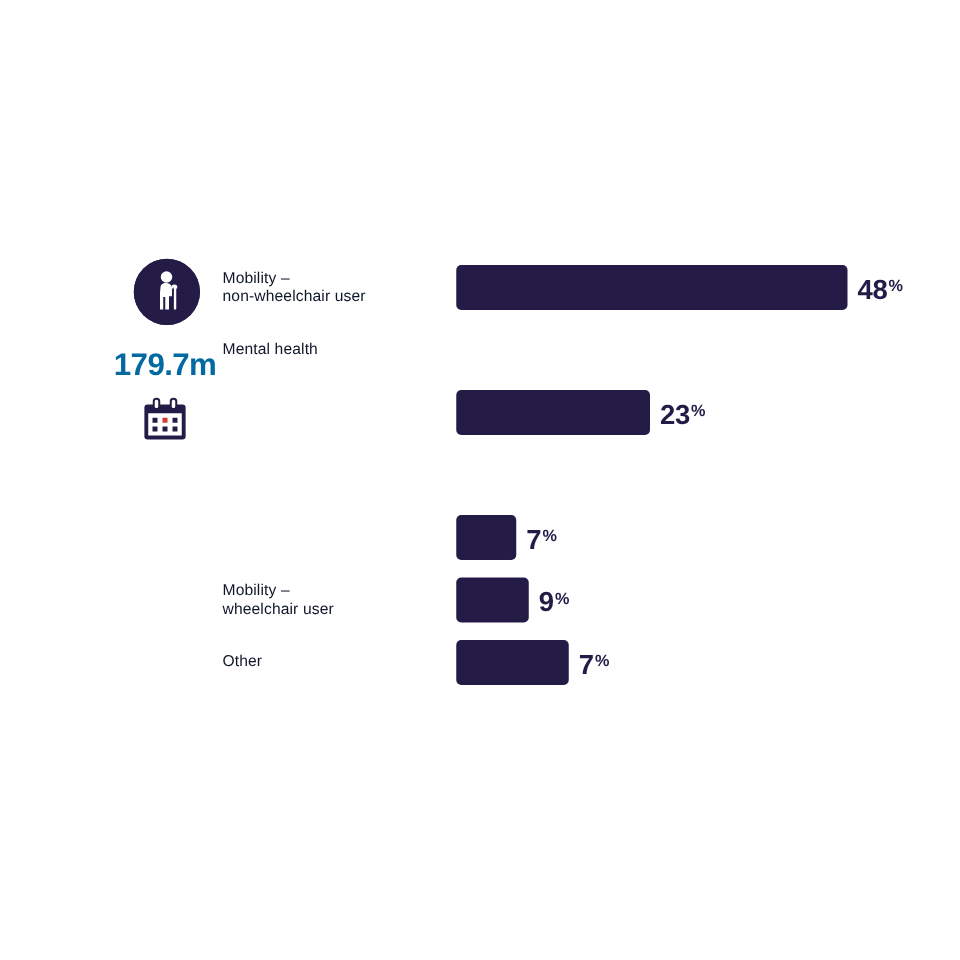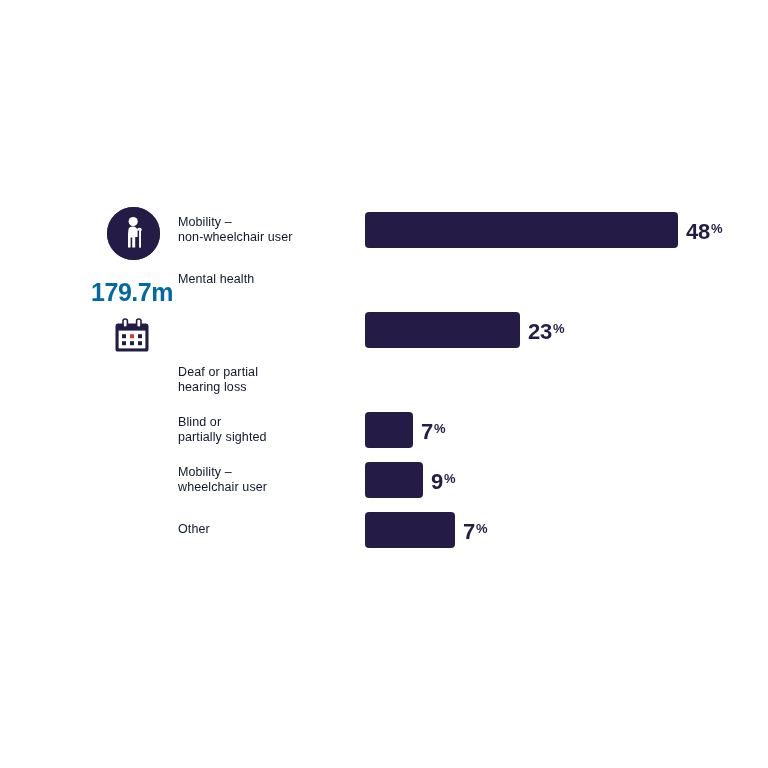--- a/index.html
+++ b/index.html
@@ -192,31 +192,23 @@
     <div class="row">
       <div class="bar-track">
         <div class="bar" style="width:155px"></div>
         <div class="bar-value" style="left:163px">
           <span>23</span><span class="pct">%</span>
         </div>
       </div>
     </div>
 
     <div class="row">
-      <div class="row-label lines-2">
-        <span>Deaf or partial</span>
-        <span class="l2">hearing loss</span>
-      </div>
-    </div>
-
-    <div class="row">
-      <div class="row-label lines-2">
-        <span>Blind or</span>
-        <span class="l2">partially sighted</span>
-      </div>
+    </div>
+
+    <div class="row">
       <div class="bar-track">
         <div class="bar" style="width:48px"></div>
         <div class="bar-value" style="left:56px">
           <span>7</span><span class="pct">%</span>
         </div>
       </div>
     </div>
 
     <div class="row">
       <div class="row-label lines-2">

